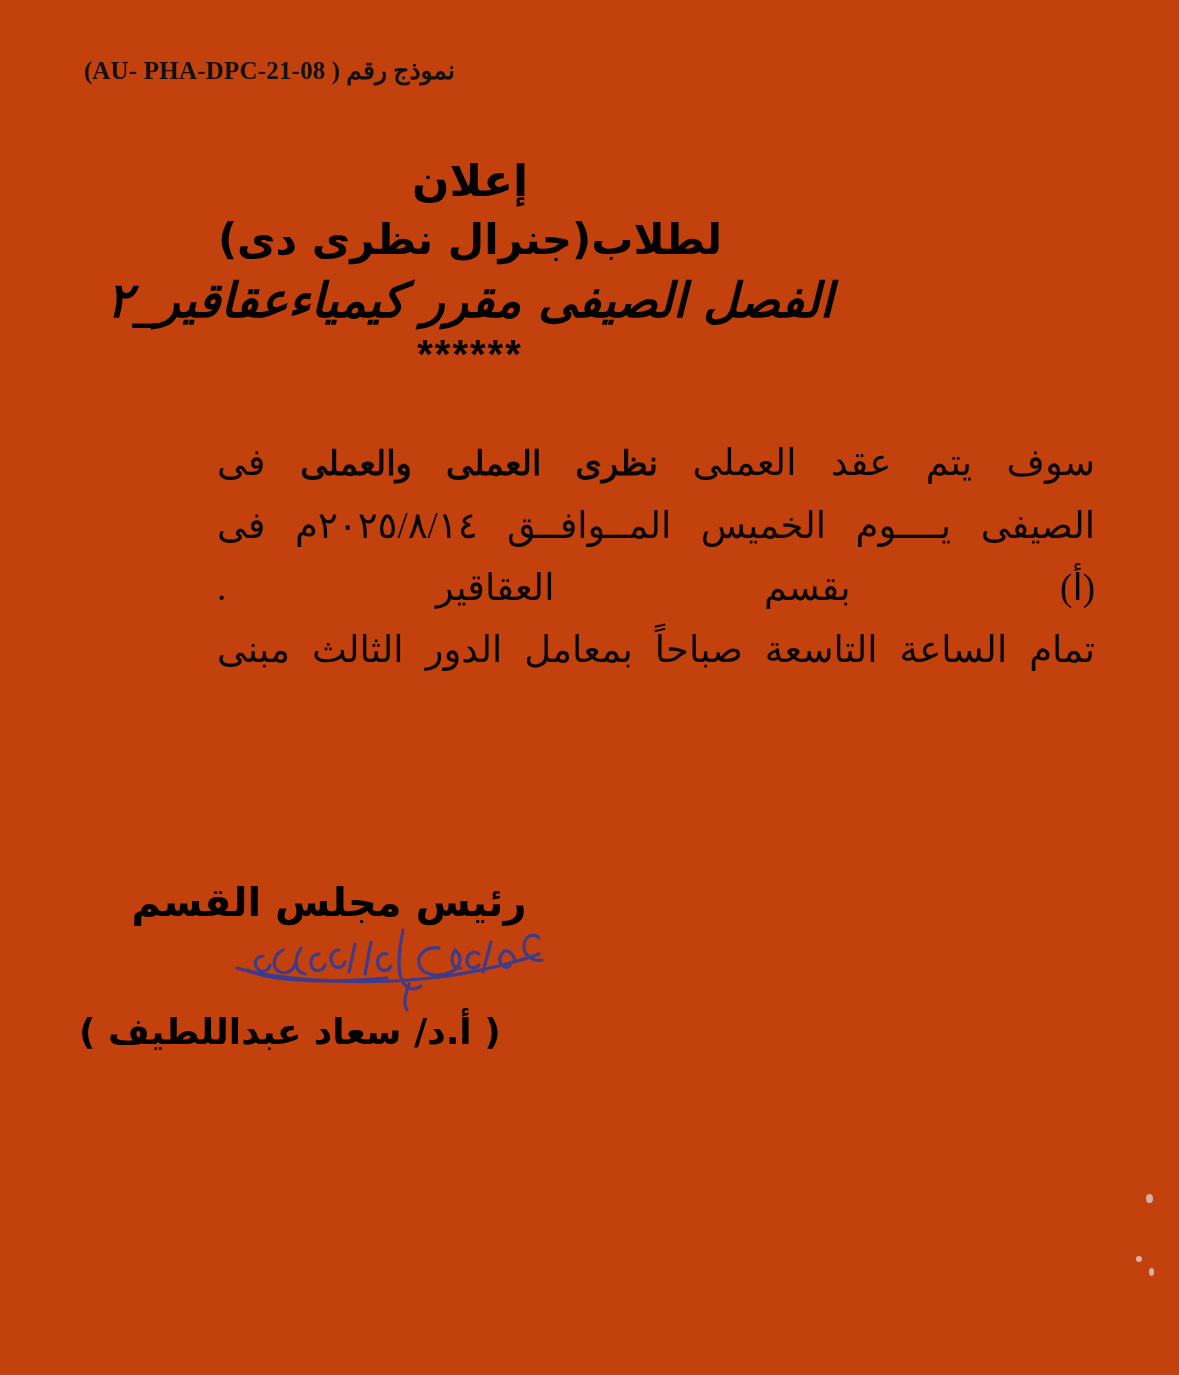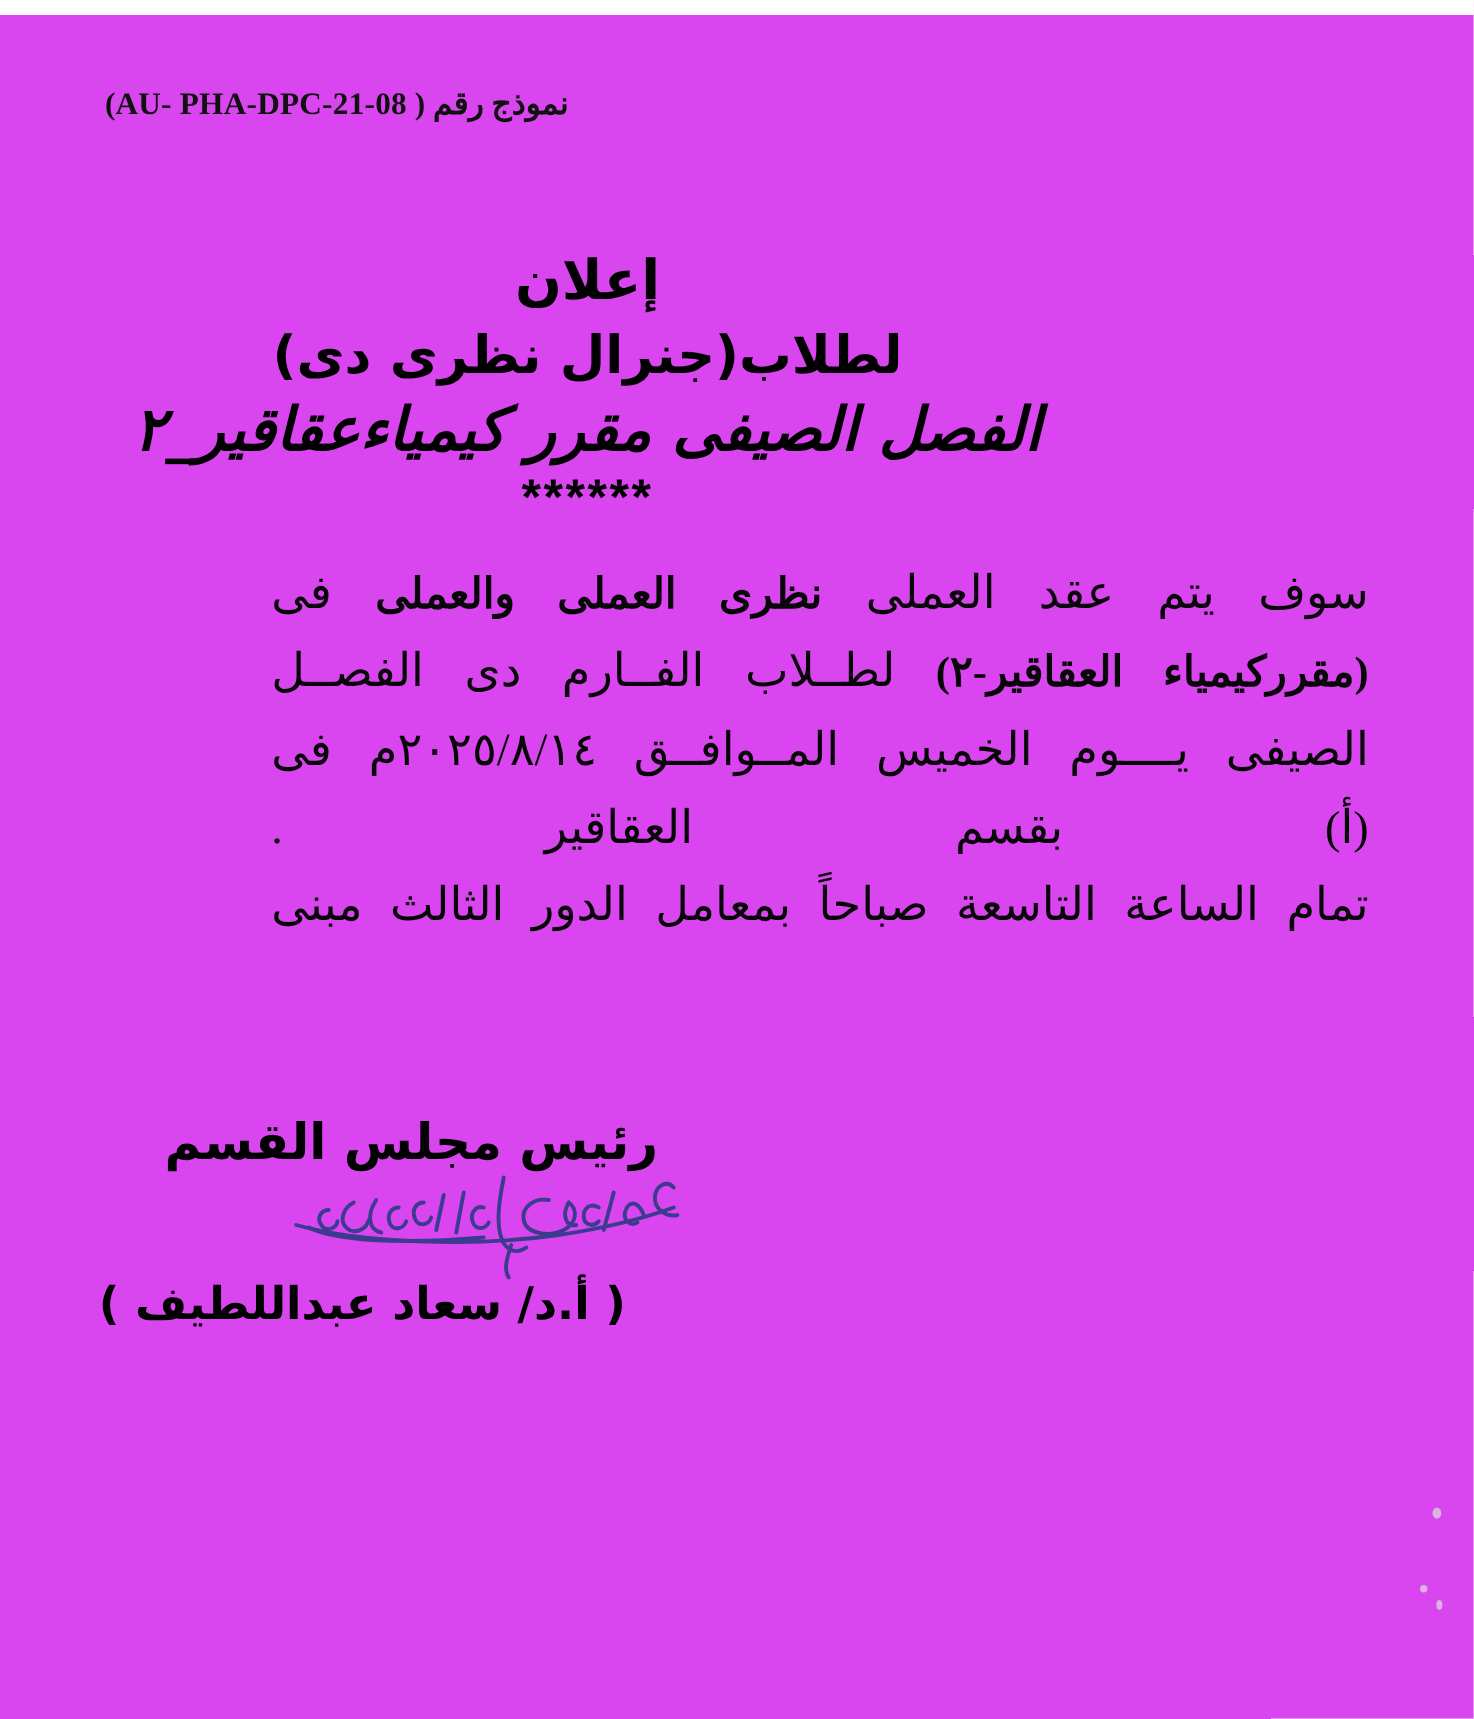--- a/index.html
+++ b/index.html
@@ -14,22 +14,21 @@
     position: relative;
     overflow: hidden;
     font-family: "Liberation Serif", "DejaVu Serif", serif;
     color: #0b0b0b;
     -webkit-font-smoothing: antialiased;
   }
 
   .page {
     position: absolute;
     inset: 0;
-    background: #d946ef;
-    margin-top: 12px;
+    background: #c2410c;
   }
 
   
   .form-code {
     position: absolute;
     top: 56px;
     left: 84px;
     direction: rtl;
     font-family: "Liberation Serif", "DejaVu Serif", serif;
     font-weight: 700;
@@ -41,21 +40,21 @@
   .form-code .code-latin {
     direction: ltr;
     unicode-bidi: isolate;
     font-family: "Liberation Serif", "DejaVu Serif", serif;
     font-weight: 700;
   }
 
   
   .title-block {
     position: absolute;
-    top: 184px;
+    top: 152px;
     left: 0;
     width: 940px;
     text-align: center;
     direction: rtl;
     font-family: "DejaVu Sans", "Liberation Sans", sans-serif;
     font-weight: 700;
     color: #000000;
   }
   .title-line {
     display: block;
@@ -187,24 +186,20 @@
   </div>
 
   <div class="body-block">
 
     <div class="line spread">
       <span>سوف يتم عقد العملى</span>
       <span class="bold-seg">نظرى العملى والعملى</span>
       <span>فى</span>
     </div>
 
-    <div class="line spread">
-      <span class="bold-seg">(مقرركيمياء العقاقير-٢)</span>
-      <span>لطــلاب الفــارم دى الفصــل</span>
-    </div>
 
     <div class="line spread">
       <span>الصيفى يــــوم الخميس المــوافــق</span>
       <span>٢٠٢٥/٨/١٤م</span>
       <span>فى</span>
     </div>
 
     <div class="line line-last">(أ) بقسم العقاقير .</div>
 
     <div class="line">تمام الساعة التاسعة صباحاً بمعامل الدور الثالث مبنى</div>

